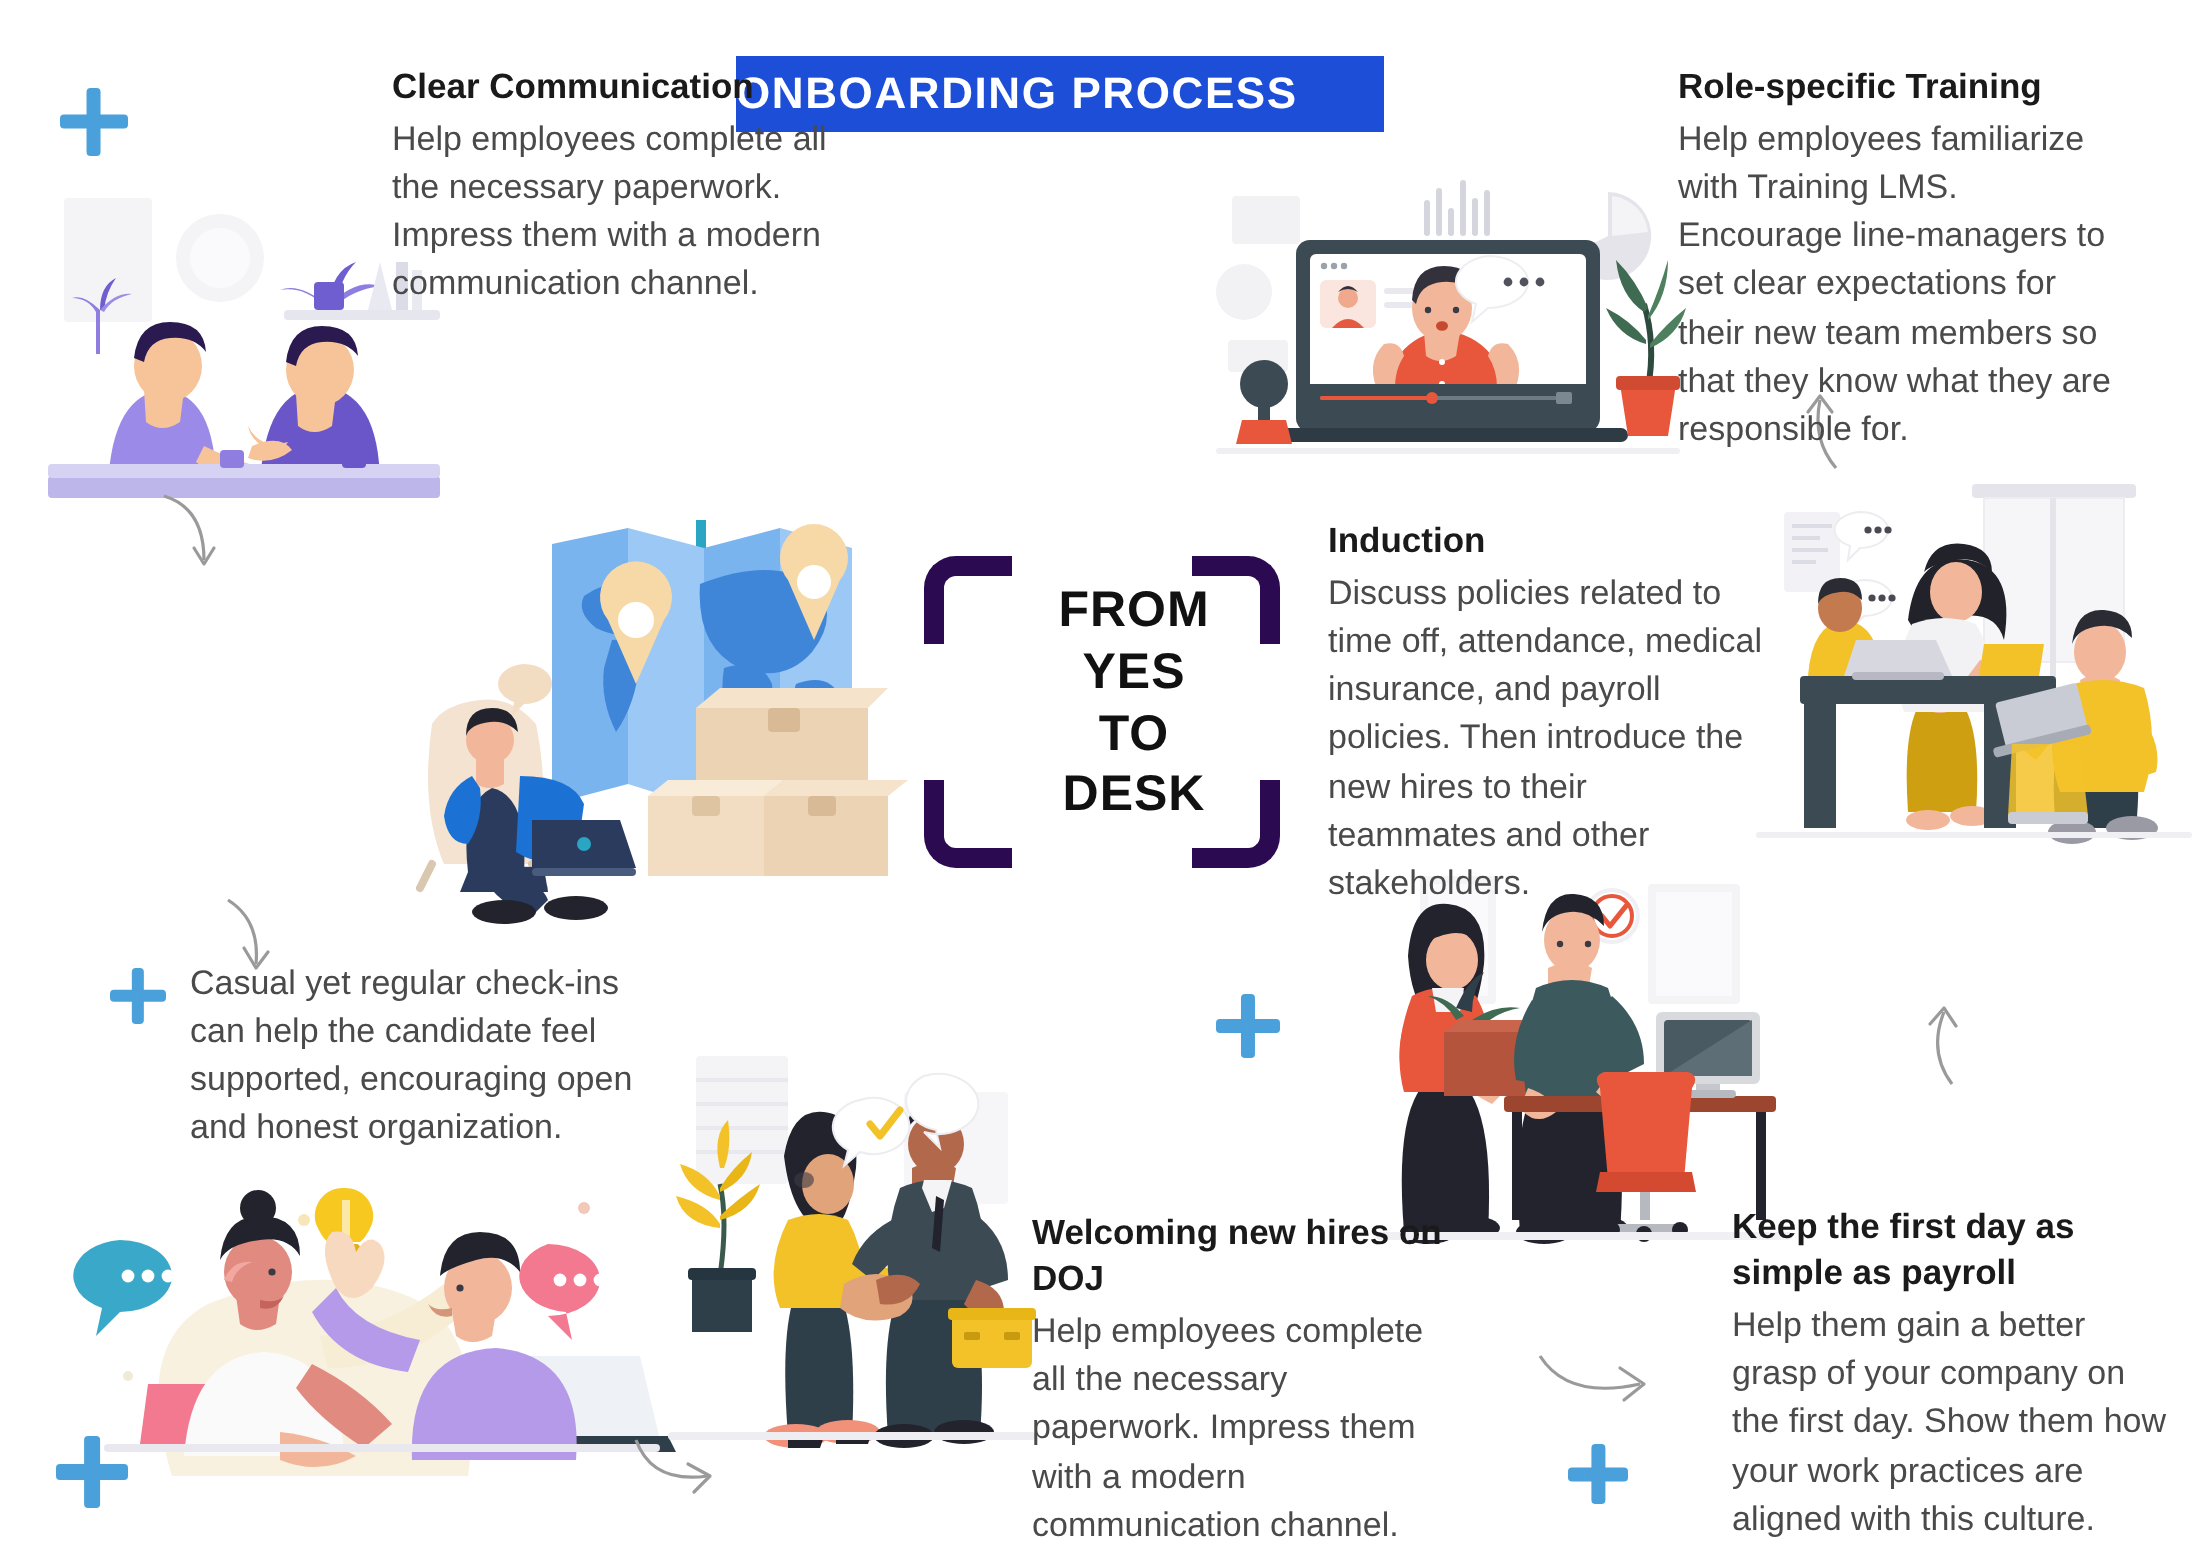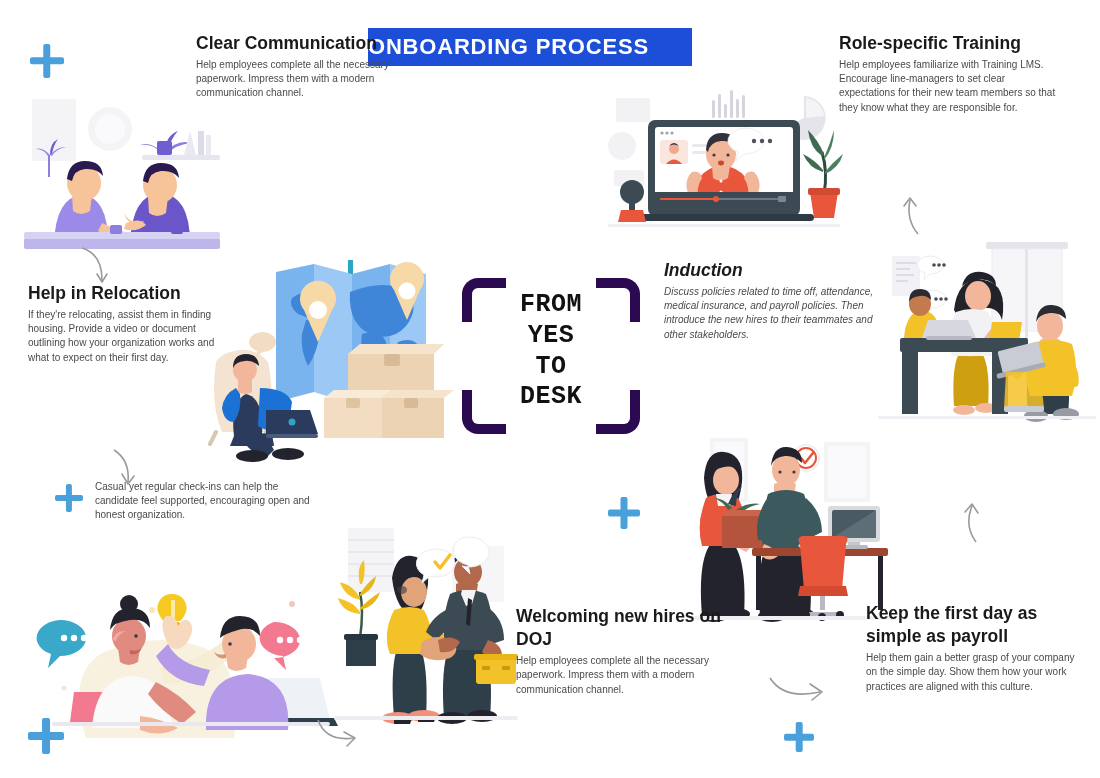--- a/index.html
+++ b/index.html
@@ -23,31 +23,31 @@
     font-family: "Liberation Sans", sans-serif;
   }
 
   
   .block { position: absolute; }
   .block h3 {
     font-size: 17.5px; font-weight: bold; color: #1a1a1a; line-height: 1.32;
     font-family: "Liberation Sans", sans-serif; margin-bottom: 3px;
   }
   .block p {
-    font-size: 10px; color: #4a4a4a; line-height: 1.42;
+    font-size: 17px; color: #4a4a4a; line-height: 1.42;
     font-family: "Liberation Sans", sans-serif; font-weight: 400;
   }
 
   
   .logo-wrap { position: absolute; left: 458px; top: 276px; width: 186px; height: 160px; }
   .logo-text {
-    position: absolute; left: 0; top: 14px; width: 186px;
+    position: absolute; left: 16px; top: 14px; width: 186px;
     text-align: center; color: #111; font-weight: bold;
     font-size: 25px; line-height: 1.23; letter-spacing: 0.5px;
-    font-family: Liberation Mono, monospace;
+    font-family: Liberation Sans, sans-serif;
   }
   .corner { position: absolute; width: 44px; height: 44px; border: 10px solid #2b0a52; }
   .c-tl { left: 4px; top: 2px; border-right: none; border-bottom: none; border-top-left-radius: 16px; }
   .c-tr { right: 4px; top: 2px; border-left: none; border-bottom: none; border-top-right-radius: 16px; }
   .c-bl { left: 4px; bottom: 2px; border-right: none; border-top: none; border-bottom-left-radius: 16px; }
   .c-br { right: 4px; bottom: 2px; border-left: none; border-top: none; border-bottom-right-radius: 16px; }
 
   
   .plus { position: absolute; }
   .plus::before, .plus::after {
@@ -499,37 +499,33 @@
   <div class="block" style="left:196px;top:32px;width:236px;">
     <h3>Clear Communication</h3>
     <p>Help employees complete all the necessary paperwork. Impress them with a modern communication channel.</p>
   </div>
 
   <div class="block" style="left:839px;top:32px;width:218px;">
     <h3>Role-specific Training</h3>
     <p>Help employees familiarize with Training LMS. Encourage line-managers to set clear expectations for their new team members so that they know what they are responsible for.</p>
   </div>
 
-  <div class="block" style="left:28px;top:282px;width:192px;">
-    <h3>Help in Relocation</h3>
-    <p>If they're relocating, assist them in finding housing. Provide a video or document outlining how your organization works and what to expect on their first day.</p>
-  </div>
-
-  <div class="block" style="left:664px;top:259px;width:218px;font-style:italic;">
+
+  <div class="block" style="left:664px;top:259px;width:218px;">
     <h3>Induction</h3>
     <p>Discuss policies related to time off, attendance, medical insurance, and payroll policies. Then introduce the new hires to their teammates and other stakeholders.</p>
   </div>
 
   <div class="block" style="left:95px;top:480px;width:222px;">
     <p>Casual yet regular check-ins can help the candidate feel supported, encouraging open and honest organization.</p>
   </div>
 
   <div class="block" style="left:516px;top:605px;width:216px;">
     <h3>Welcoming new hires on DOJ</h3>
     <p>Help employees complete all the necessary paperwork. Impress them with a modern communication channel.</p>
   </div>
 
   <div class="block" style="left:866px;top:602px;width:222px;">
     <h3>Keep the first day as simple as payroll</h3>
-    <p>Help them gain a better grasp of your company on the simple day. Show them how your work practices are aligned with this culture.</p>
+    <p>Help them gain a better grasp of your company on the first day. Show them how your work practices are aligned with this culture.</p>
   </div>
 
 </div>
 
 </body></html>

